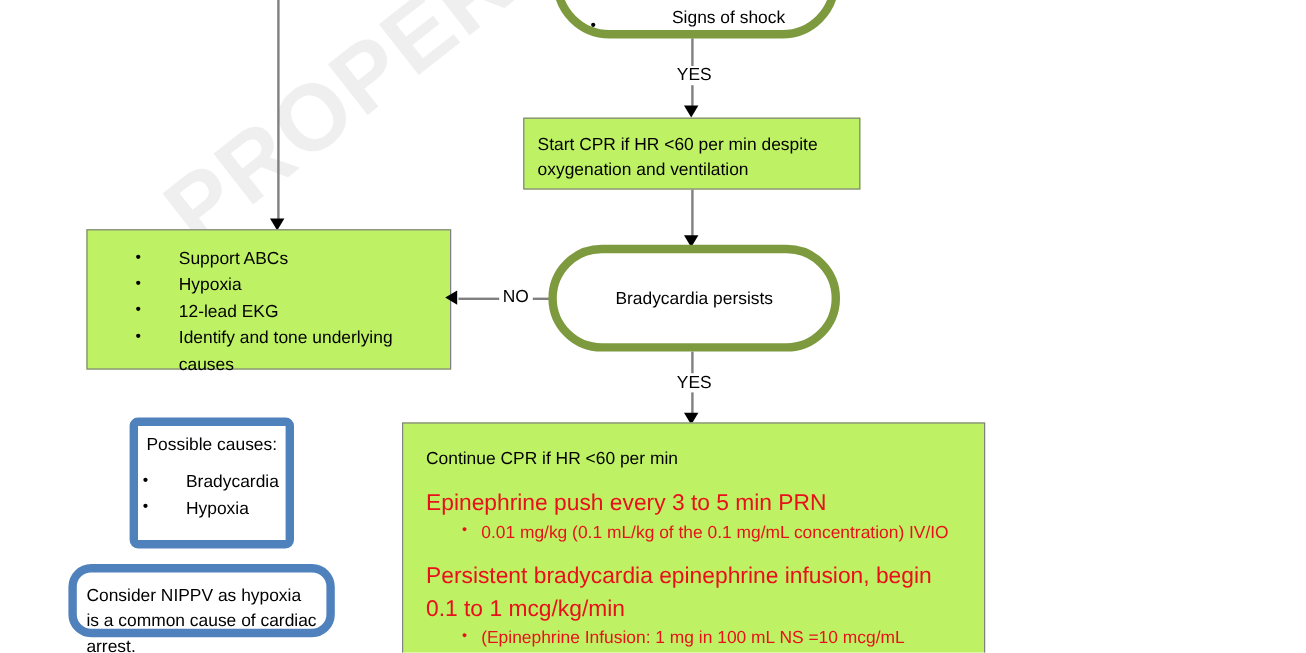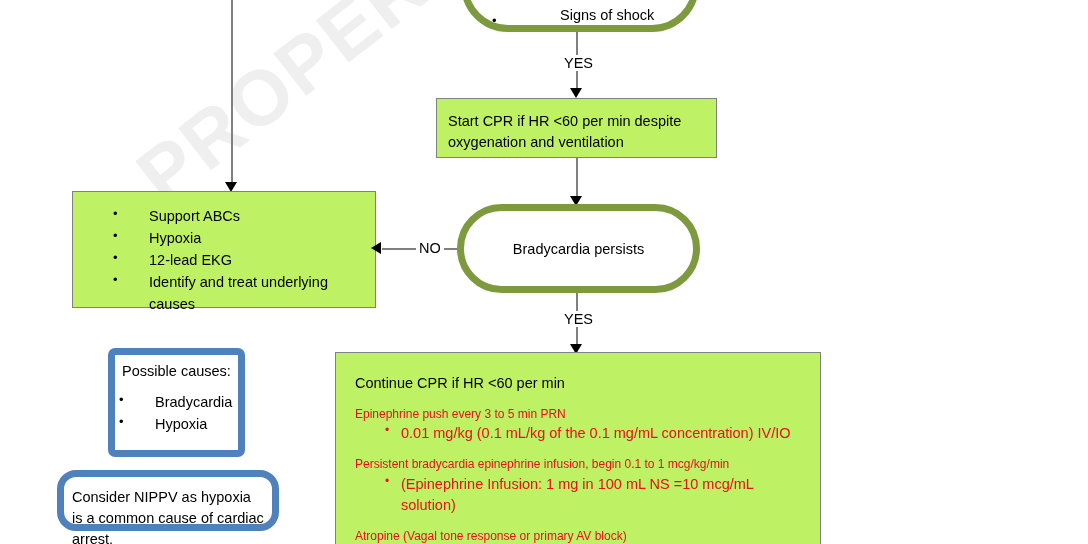--- a/index.html
+++ b/index.html
@@ -89,21 +89,21 @@
     content: "\2022";
     position: absolute;
     left: 4px;
     top: -1px;
     font-size: 13px;
   }
 
   
   .med-head {
     color: #e8111b;
-    font-size: 12px;
+    font-size: 19px;
     line-height: 1.45;
     margin: 0;
   }
   ul.red-bl {
     list-style: none;
     margin: 0;
     padding: 0;
   }
   ul.red-bl li {
     position: relative;
@@ -180,21 +180,21 @@
   </div>
 
   <div class="vline" style="left:576px; top:158px; height:41px;"></div>
   <div class="arrow-down" style="left:570px; top:196px;"></div>
 
   <div class="node plain-box" style="left:72px; top:191px; width:304px; height:117px;padding-left:36px;">
     <ul class="bl" style="padding:13px 0 0 0;">
       <li>Support ABCs</li>
       <li>Hypoxia</li>
       <li>12-lead EKG</li>
-      <li>Identify and treat underlying causes</li>
+      <li>Identify and tone underlying causes</li>
     </ul>
   </div>
 
   <div class="hline" style="left:382px; top:248px; width:77px;"></div>
   <div class="edge-label" style="left:416px; top:240px;">NO</div>
   <div class="arrow-left" style="left:371px; top:242px;"></div>
 
   <div class="node oval" style="left:457px; top:204px; width:243px; height:89px;">
     <div class="oval-text">Bradycardia persists</div>
   </div>

